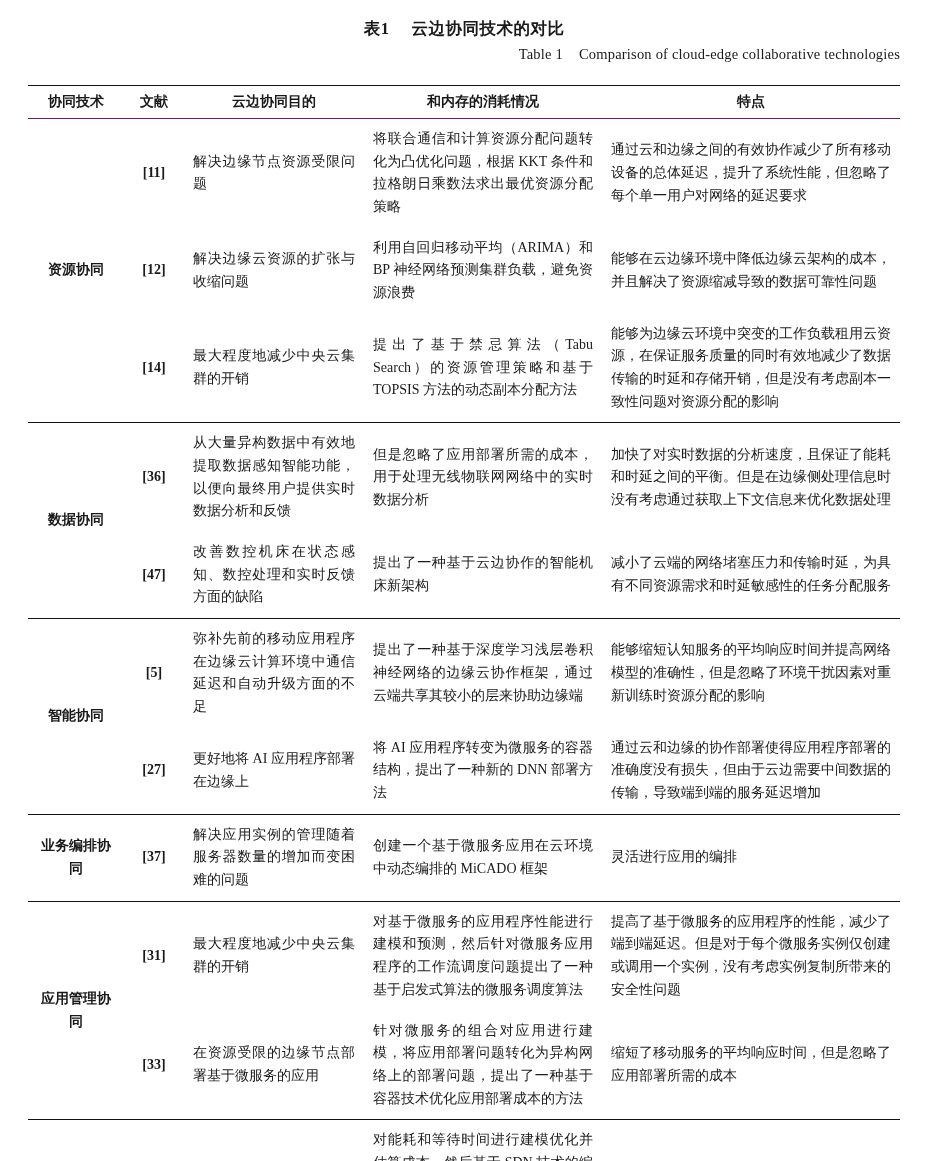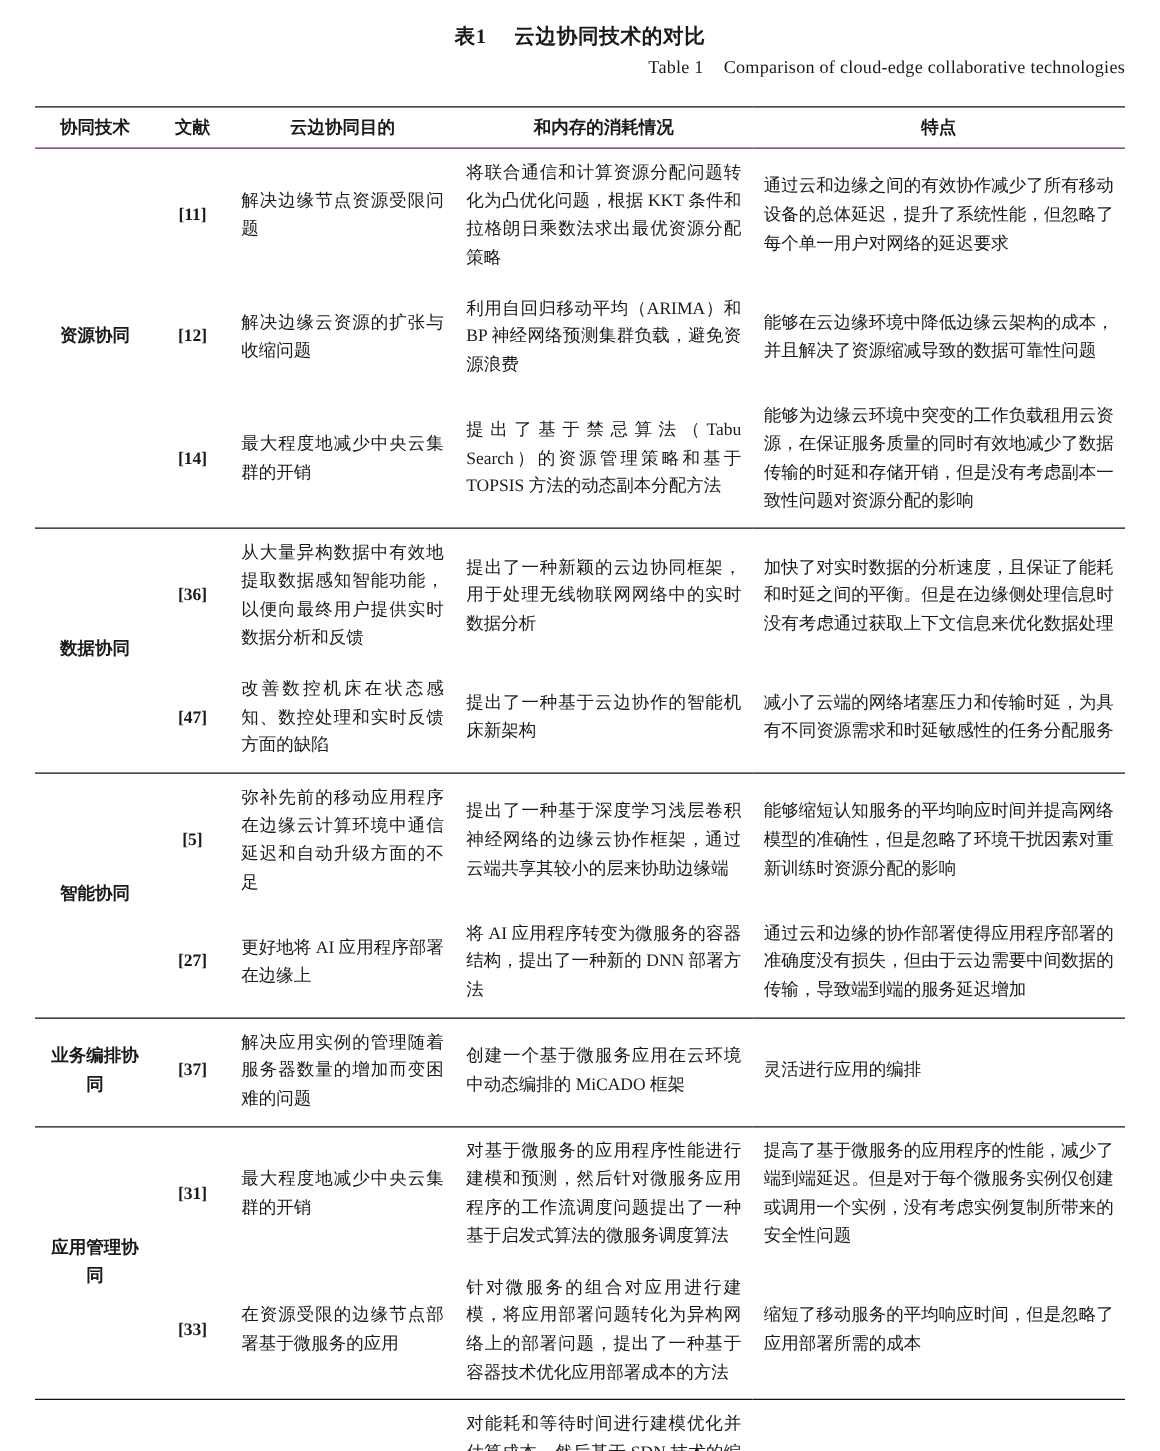--- a/index.html
+++ b/index.html
@@ -133,21 +133,21 @@
         <tr>
           <td class="ref">[14]</td>
           <td class="txt">最大程度地减少中央云集群的开销</td>
           <td class="txt">提出了基于禁忌算法（Tabu Search）的资源管理策略和基于 TOPSIS 方法的动态副本分配方法</td>
           <td class="txt">能够为边缘云环境中突变的工作负载租用云资源，在保证服务质量的同时有效地减少了数据传输的时延和存储开销，但是没有考虑副本一致性问题对资源分配的影响</td>
         </tr>
         <tr class="group-start">
           <td class="cat" rowspan="2">数据协同</td>
           <td class="ref">[36]</td>
           <td class="txt">从大量异构数据中有效地提取数据感知智能功能，以便向最终用户提供实时数据分析和反馈</td>
-          <td class="txt">提出了一种新颖的云边协同框架，用于处理无线物联网网络中的实时数据分析</td>
+          <td class="txt">但是忽略了应用部署所需的成本，用于处理无线物联网网络中的实时数据分析</td>
           <td class="txt">加快了对实时数据的分析速度，且保证了能耗和时延之间的平衡。但是在边缘侧处理信息时没有考虑通过获取上下文信息来优化数据处理</td>
         </tr>
         <tr>
           <td class="ref">[47]</td>
           <td class="txt">改善数控机床在状态感知、数控处理和实时反馈方面的缺陷</td>
           <td class="txt">提出了一种基于云边协作的智能机床新架构</td>
           <td class="txt">减小了云端的网络堵塞压力和传输时延，为具有不同资源需求和时延敏感性的任务分配服务</td>
         </tr>
         <tr class="group-start">
           <td class="cat" rowspan="2">智能协同</td>

